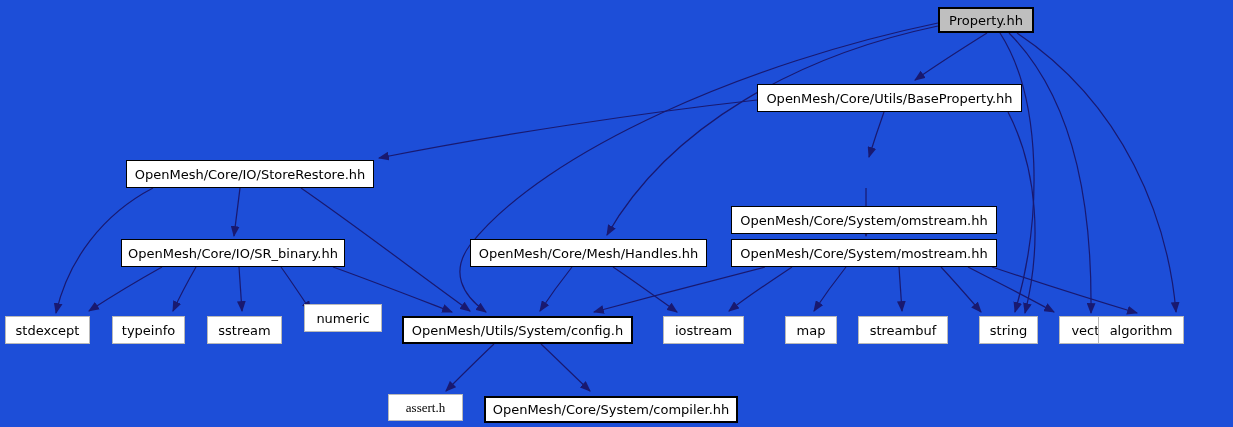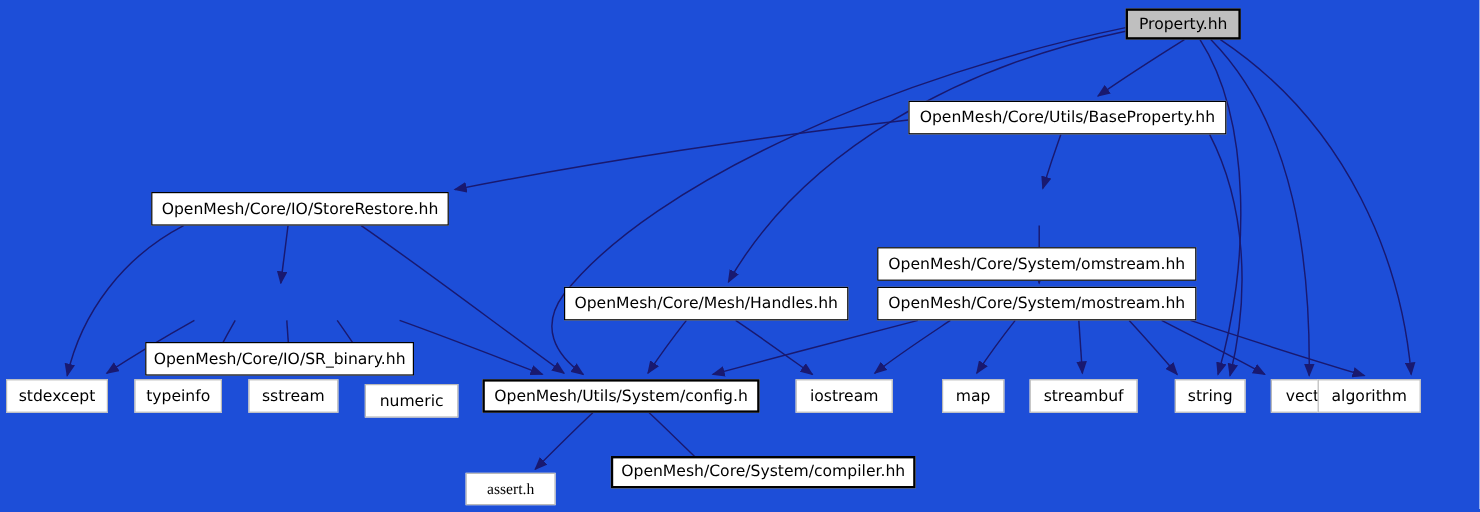--- a/index.html
+++ b/index.html
@@ -67,29 +67,29 @@
       <path d="M941,267 C954,281 968,297 981,312" class="edge" stroke="#191970" marker-end="url(#arrow)"></path>
       <path d="M968,267 C997,282 1027,297 1054,312" class="edge" stroke="#191970" marker-end="url(#arrow)"></path>
       <path d="M992,267 C1040,283 1090,299 1137,313" class="edge" stroke="#191970" marker-end="url(#arrow)"></path>
       <path d="M494,344 C478,359 461,376 446,391" class="edge" stroke="#191970" marker-end="url(#arrow)"></path>
       <path d="M541,344 C557,359 574,376 590,391" class="edge" stroke="#191970" marker-end="url(#arrow)"></path>
     </svg>
     <div class="node root" style="left: 938px; top: 7px; width: 96px; height: 26px;">Property.hh</div>
     <div class="node" style="left: 757px; top: 84px; width: 265px; height: 28px; text-align: right;">OpenMesh/Core/Utils/BaseProperty.hh</div>
     <div class="node" style="left: 126px; top: 160px; width: 248px; height: 28px;">OpenMesh/Core/IO/StoreRestore.hh</div>
     <div class="node" style="left: 731px; top: 160px; width: 266px; height: 28px; margin-top: 46px;">OpenMesh/Core/System/omstream.hh</div>
-    <div class="node" style="left: 121px; top: 239px; width: 224px; height: 28px; margin-top: 46px;">OpenMesh/Core/IO/SR_binary.hh</div>
+    <div class="node" style="left: 121px; top: 239px; width: 224px; height: 28px;">OpenMesh/Core/IO/SR_binary.hh</div>
     <div class="node" style="left: 470px; top: 239px; width: 237px; height: 28px; text-align: right;">OpenMesh/Core/Mesh/Handles.hh</div>
     <div class="node plain" style="left: 5px; top: 316px; width: 85px; height: 28px;">stdexcept</div>
     <div class="node" style="left: 731px; top: 239px; width: 266px; height: 28px;">OpenMesh/Core/System/mostream.hh</div>
     <div class="node plain" style="left: 112px; top: 316px; width: 73px; height: 28px;">typeinfo</div>
     <div class="node plain" style="left: 207px; top: 316px; width: 75px; height: 28px;">sstream</div>
-    <div class="node plain" style="left: 304px; top: 320px; width: 78px; height: 28px;">numeric</div>
+    <div class="node plain" style="left: 304px; top: 304px; width: 78px; height: 28px;">numeric</div>
     <div class="node emph" style="left: 402px; top: 316px; width: 231px; height: 28px;">OpenMesh/Utils/System/config.h</div>
     <div class="node plain" style="left: 663px; top: 316px; width: 81px; height: 28px;">iostream</div>
     <div class="node plain" style="left: 785px; top: 316px; width: 52px; height: 28px;">map</div>
     <div class="node plain" style="left: 858px; top: 316px; width: 90px; height: 28px;">streambuf</div>
     <div class="node plain" style="left: 979px; top: 316px; width: 59px; height: 28px;">string</div>
     <div class="node plain" style="left: 1059px; top: 316px; width: 66px; height: 28px;">vector</div>
     <div class="node plain" style="left: 1098px; top: 316px; width: 86px; height: 28px;">algorithm</div>
     <div class="node plain" style="left: 388px; top: 394px; width: 75px; height: 27px; font-family: Liberation Serif, serif;">assert.h</div>
-    <div class="node emph" style="left: 484px; top: 380px; width: 254px; height: 27px; margin-left: 25px;">OpenMesh/Core/System/compiler.hh</div>
+    <div class="node emph" style="left: 484px; top: 396px; width: 254px; height: 27px;">OpenMesh/Core/System/compiler.hh</div>
   </div>
 
 </body></html>

